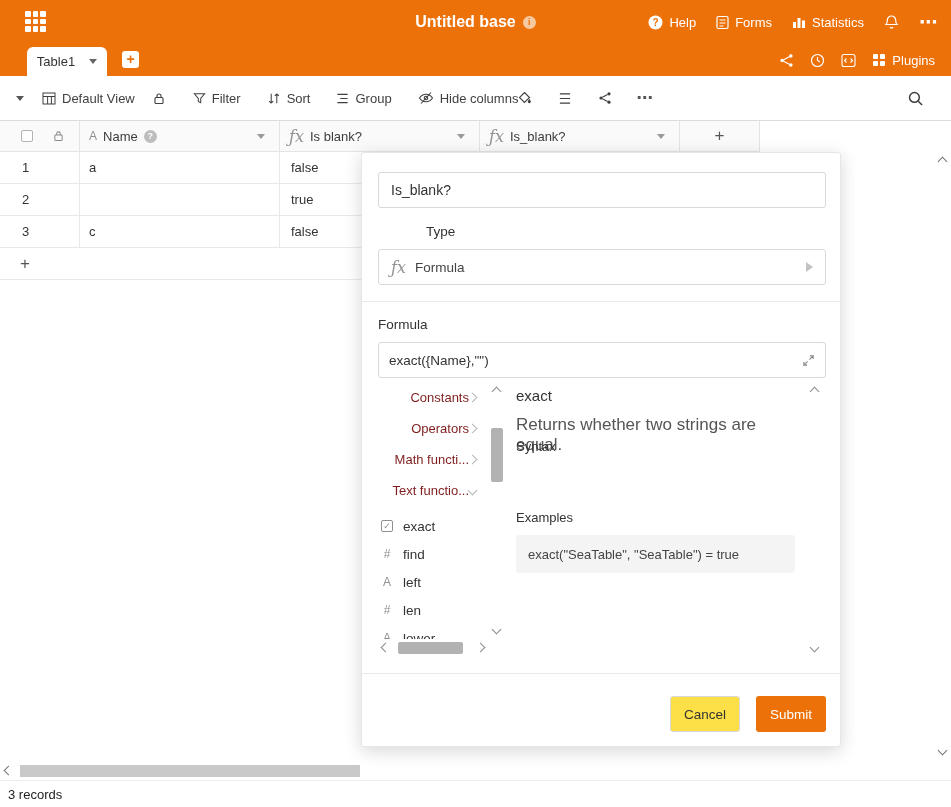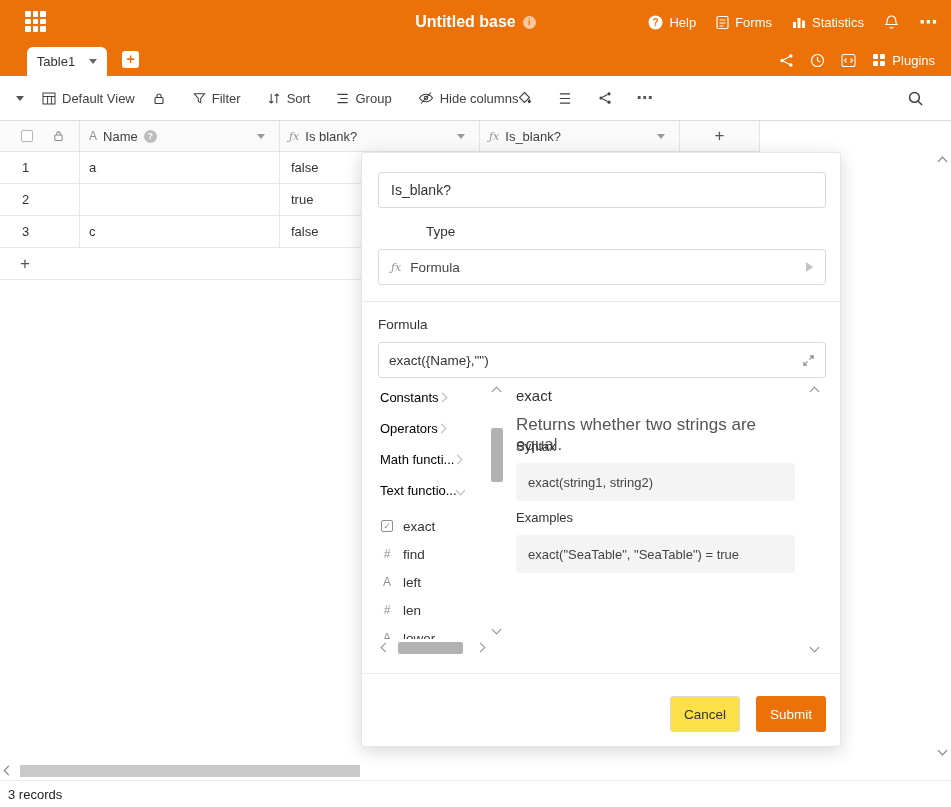--- a/index.html
+++ b/index.html
@@ -48,21 +48,21 @@
   .gh-cell{background:#fafafa;border-bottom:1px solid #e4e4e4;border-right:1px solid #e4e4e4;
            display:flex;align-items:center;position:relative;cursor:pointer;}
   .gh-first{width:80px;padding-left:21px;gap:20px;}
   .gh-col{width:200px;padding-left:9px;gap:6px;}
   .gh-add{width:80px;justify-content:center;font-size:17px;color:#555;}
   .gh-caret{position:absolute;right:14px;color:#9a9a9a;}
   .checkbox{width:12px;height:12px;border:1px solid #b3b3b3;border-radius:2px;background:#fff;}
   .a-ico{color:#8f8f8f;font-size:12px;}
   .q-badge{width:13px;height:13px;border-radius:50%;background:#bdbdbd;color:#fff;font-size:9px;font-weight:bold;
            display:flex;align-items:center;justify-content:center;}
-  .fx{font-style:italic;color:#929292;font-size:11px;font-family:"DejaVu Serif",serif;}
+  .fx{font-style:italic;color:#929292;font-size:16px;font-family:"DejaVu Serif",serif;}
 
   .grid-row{position:absolute;left:0;height:32px;display:flex;font-size:13px;color:#333;background:#fff;}
   .cell{border-bottom:1px solid #e8e8e8;border-right:1px solid #e8e8e8;display:flex;align-items:center;cursor:pointer;}
   .c-num{width:80px;padding-left:22px;}
   .c-name{width:200px;padding-left:9px;}
   .c-val{width:200px;padding-left:11px;}
   .add-row{position:absolute;left:0;top:248px;width:680px;height:32px;border-bottom:1px solid #e8e8e8;
            display:flex;align-items:center;padding-left:20px;font-size:17px;color:#555;cursor:pointer;background:#fff;}
 
   
@@ -78,21 +78,21 @@
   .tri-r{position:absolute;right:12px;width:0;height:0;border-left:7px solid #c3c3c3;
          border-top:5px solid transparent;border-bottom:5px solid transparent;}
   .m-hr{position:absolute;left:0;width:100%;border-top:1px solid #e9e9e9;}
   .hr1{top:148px;} .hr2{top:520px;}
   .m-formula-box{position:absolute;left:16px;top:189px;width:448px;height:36px;border:1px solid #d9d9d9;border-radius:3px;
                  display:flex;align-items:center;padding:0 10px;}
   .m-formula-box input{flex:1;border:none;outline:none;font-size:13.5px;color:#333;font-family:inherit;background:transparent;}
   .expand-ico{color:#8a8a8a;cursor:pointer;}
 
   .fn-list{position:absolute;left:16px;top:229px;width:110px;height:257px;overflow:hidden;}
-  .fn-cat{height:31px;display:flex;align-items:center;justify-content:flex-start;color:#000000;
+  .fn-cat{height:31px;display:flex;align-items:center;justify-content:flex-end;color:#7f1d1d;
           font-size:13px;padding:0 12px 0 2px;cursor:pointer;white-space:nowrap;}
   .fn-items{margin-top:6px;}
   .fn-item{height:28px;display:flex;align-items:center;gap:9px;font-size:13.5px;color:#333;padding-left:2px;cursor:pointer;white-space:nowrap;}
   .type-ico{width:14px;display:flex;justify-content:center;color:#8f8f8f;font-size:12px;flex:none;}
   .cbx{width:12px;height:12px;border:1px solid #8f8f8f;border-radius:2px;font-size:9px;line-height:10px;
        text-align:center;color:#8f8f8f;}
 
   .sb{position:absolute;color:#8c8c8c;}
   .sb-left{left:126px;top:229px;width:18px;height:257px;}
   .sb-right{left:444px;top:229px;width:18px;height:275px;}
@@ -426,21 +426,20 @@
   <div class="sb sb-h">
     <span class="chev l"></span>
     <span class="thumb-h"></span>
     <span class="chev r"></span>
   </div>
 
   <div class="docs">
     <div class="docs-title">exact</div>
     <div class="docs-desc">Returns whether two strings are equal.</div>
     <div class="docs-h h-syntax">Syntax</div>
-    <div class="code-box box-syntax">exact(string1, string2)</div>
     <div class="docs-h h-examples">Examples</div>
     <div class="code-box box-example">exact("SeaTable", "SeaTable") = true</div>
   </div>
   <div class="sb sb-right">
     <span class="chev u"></span>
     <span class="chev d"></span>
   </div>
 
   <div class="m-hr hr2"></div>
   <button class="btn btn-cancel">Cancel</button>

